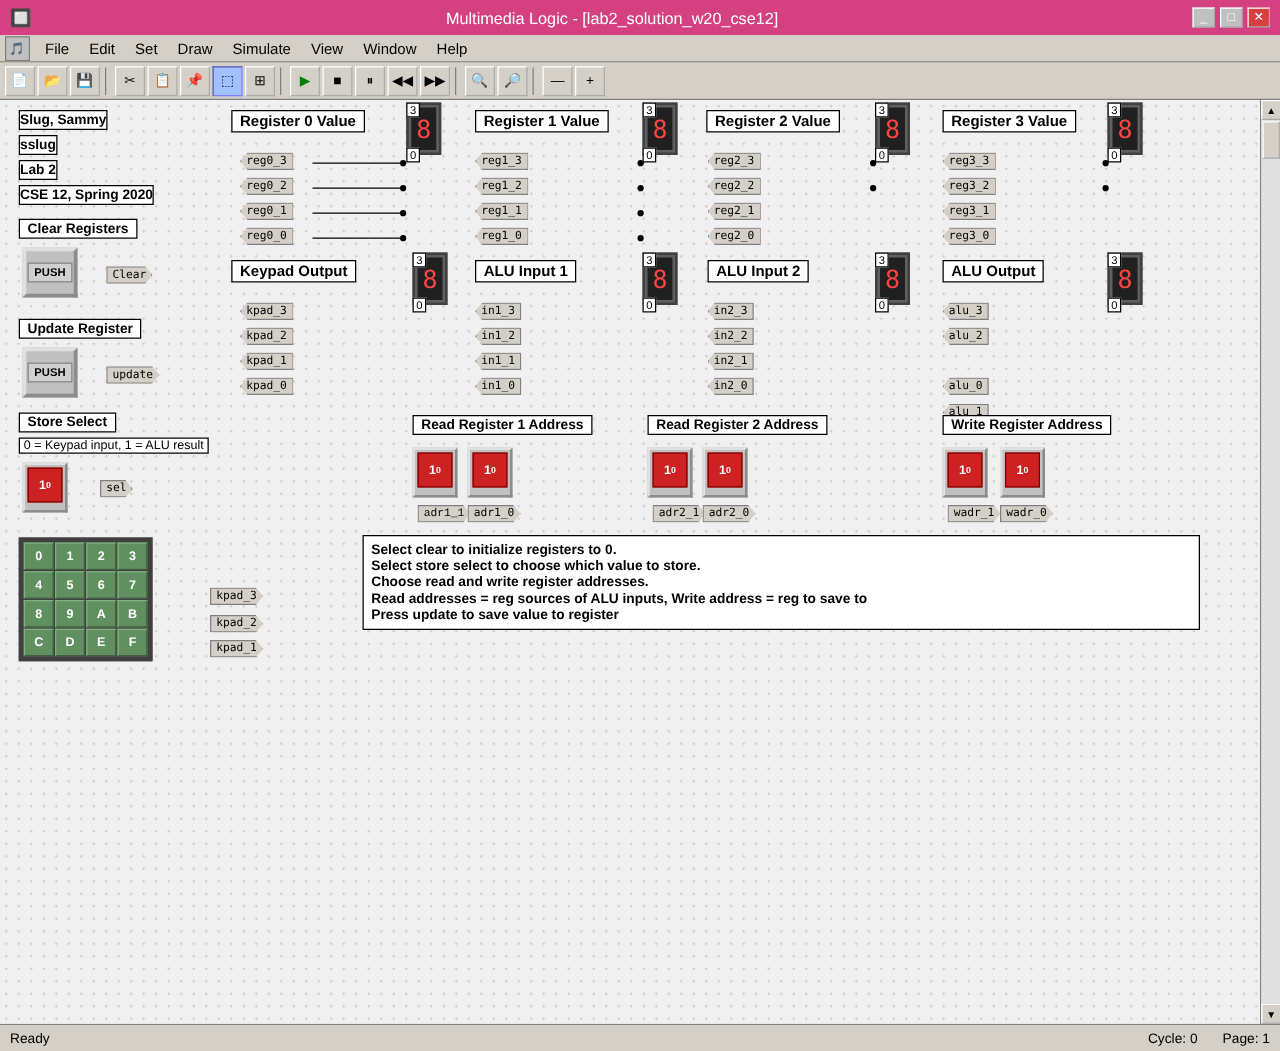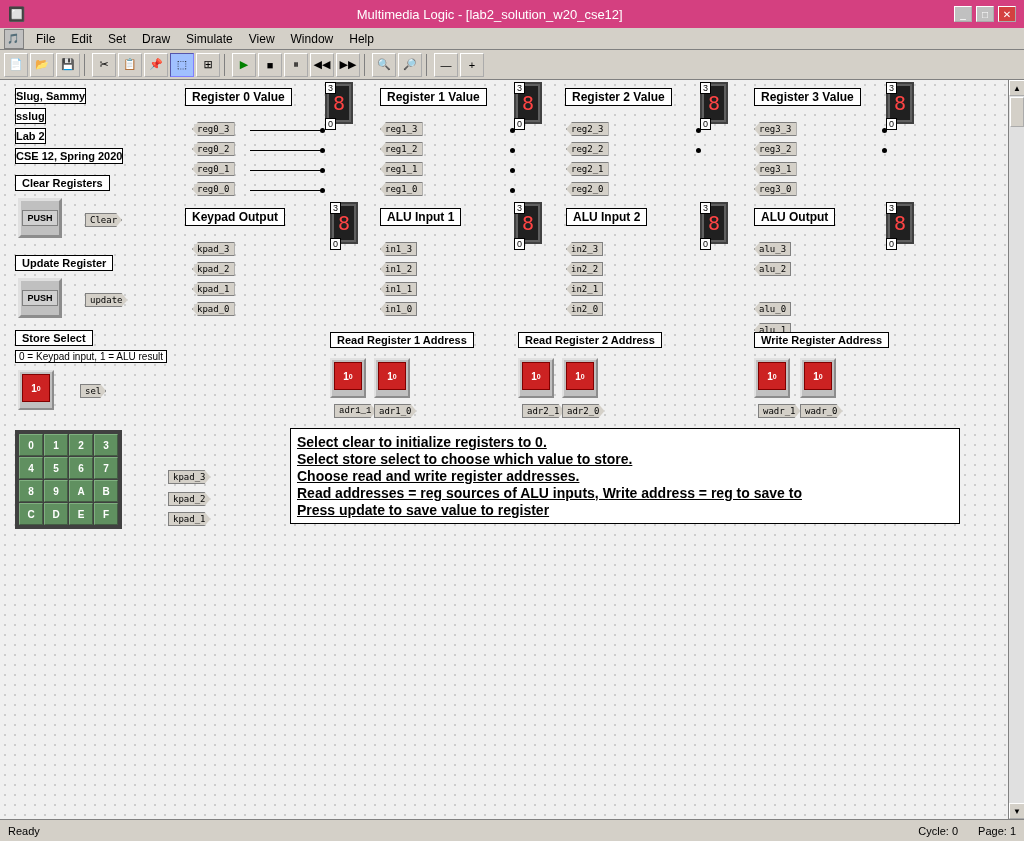--- a/index.html
+++ b/index.html
@@ -152,21 +152,21 @@
     .keypad-key {
       width: 24px; height: 22px; background: #609060; border: 1px outset #80b080;
       display: flex; align-items: center; justify-content: center;
       font-size: 10px; font-weight: bold; color: white; cursor: pointer;
     }
 
     
     .info-box {
       position: absolute; background: white; border: 1px solid black; padding: 4px 6px;
     }
-    .info-line { font-size: 14px; font-weight: bold; margin: 1px 0; text-decoration: underline; }
+    .info-line { font-size: 11px; font-weight: bold; margin: 1px 0; }
 
     
     .wire-dot {
       position: absolute; width: 5px; height: 5px;
       background: black; border-radius: 50%;
     }
 
     
     .conn-line {
       position: absolute; background: black;

